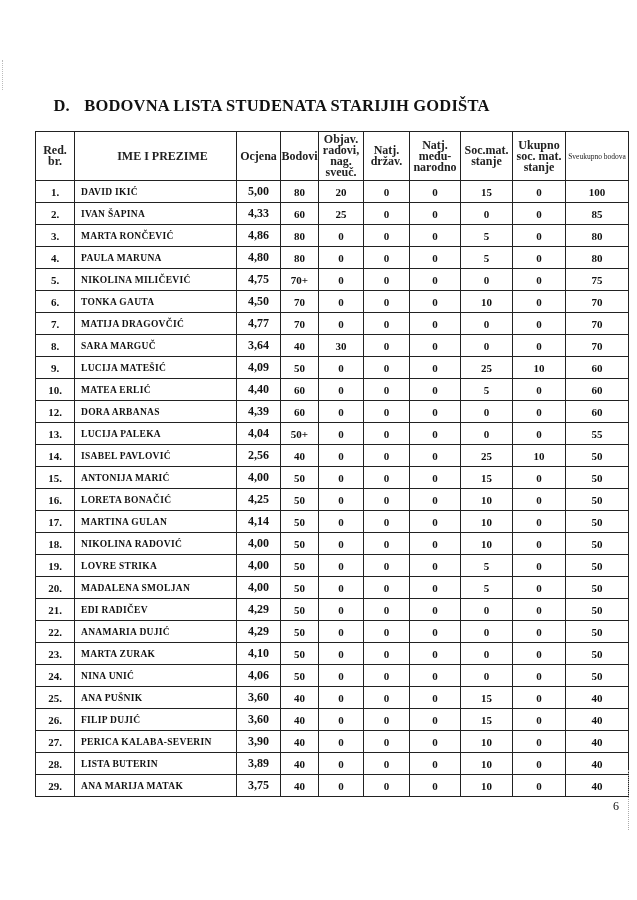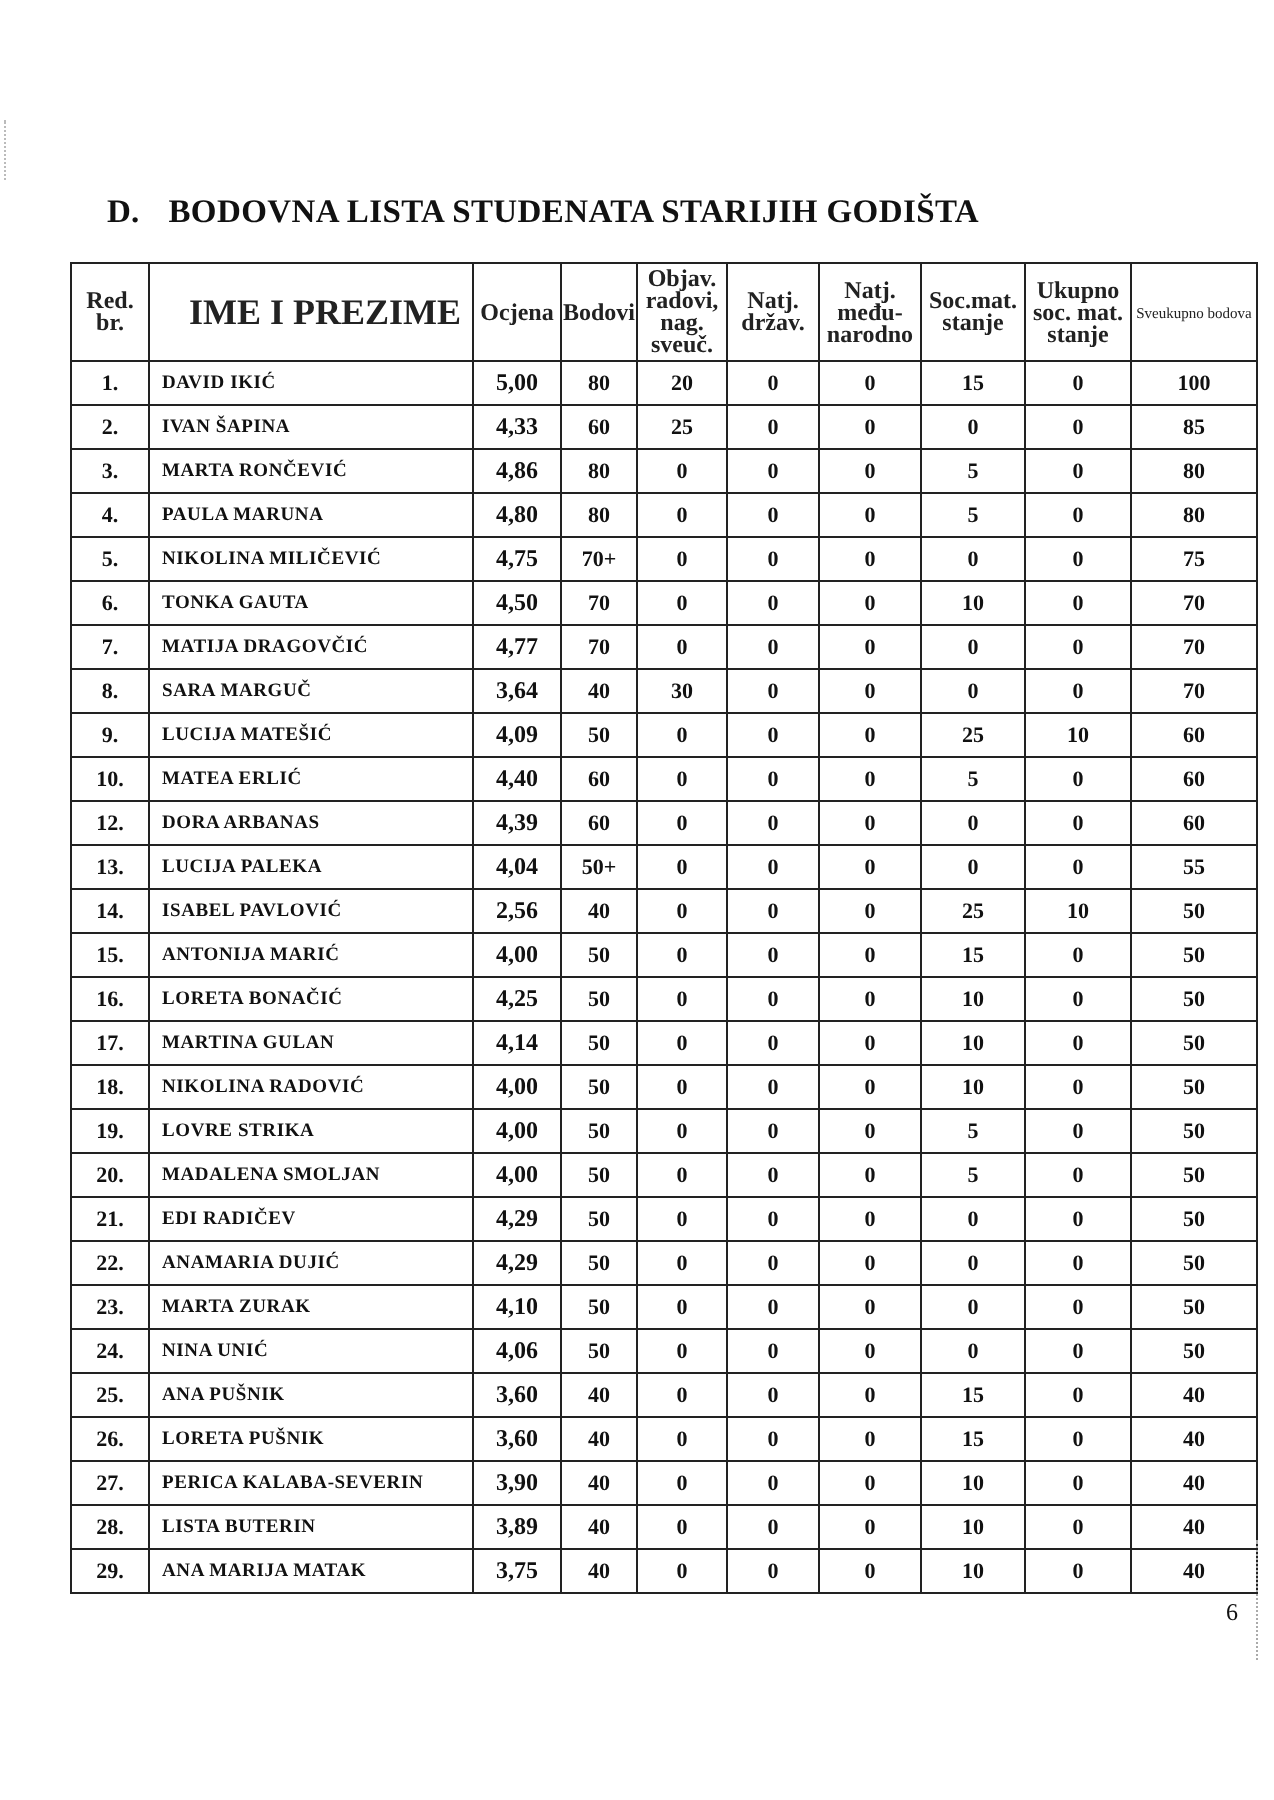--- a/index.html
+++ b/index.html
@@ -2,21 +2,21 @@
 <html><head>
 <meta charset="utf-8">
 <style>
   html, body { margin:0; padding:0; background:#ffffff; }
   body { width:637px; height:900px; position:relative; overflow:hidden; font-family:"Liberation Serif", serif; color:#111; }
   .title { position:absolute; top:96px; left:0; width:543px; text-align:center; font-weight:bold; font-size:16.5px; letter-spacing:0.2px; }
   .title .lbl { margin-left:10px; }
   table { position:absolute; left:35px; top:131px; border-collapse:collapse; table-layout:fixed; width:593px; }
   th, td { border:1px solid #222; text-align:center; vertical-align:middle; padding:0; font-weight:bold; }
   th { font-size:12px; line-height:11px; font-weight:bold; color:#222; height:48px; }
-  th.big { font-size:18px;padding-left:14px; }
+  th.big { font-size:12px;padding-left:14px; }
   th.small { font-size:7.5px; font-weight:normal; }
   td { height:21px; font-size:11px; }
   td.name { text-align:left; padding-left:6px; font-size:9.5px; letter-spacing:0.3px;margin-top:13px; }
   td.num { font-size:11px; }
   td.grade { font-size:12px;margin-top:24px; }
   .page-num { position:absolute; left:613px; top:799px; font-size:12px; }
   .margin-mark { position:absolute; left:628px; top:770px; width:2px; height:60px; border-left:1px dotted #aaa; }
   .margin-mark2 { position:absolute; left:2px; top:60px; width:1px; height:30px; border-left:1px dotted #bbb; }
 </style>
 </head>
@@ -340,21 +340,21 @@
         <td class="num">40</td>
         <td class="num">0</td>
         <td class="num">0</td>
         <td class="num">0</td>
         <td class="num">15</td>
         <td class="num">0</td>
         <td class="num">40</td>
       </tr>
       <tr>
         <td class="num">26.</td>
-        <td class="name">LORETA PUŠNIK</td>
+        <td class="name">FILIP DUJIĆ</td>
         <td class="grade">3,60</td>
         <td class="num">40</td>
         <td class="num">0</td>
         <td class="num">0</td>
         <td class="num">0</td>
         <td class="num">15</td>
         <td class="num">0</td>
         <td class="num">40</td>
       </tr>
       <tr>

